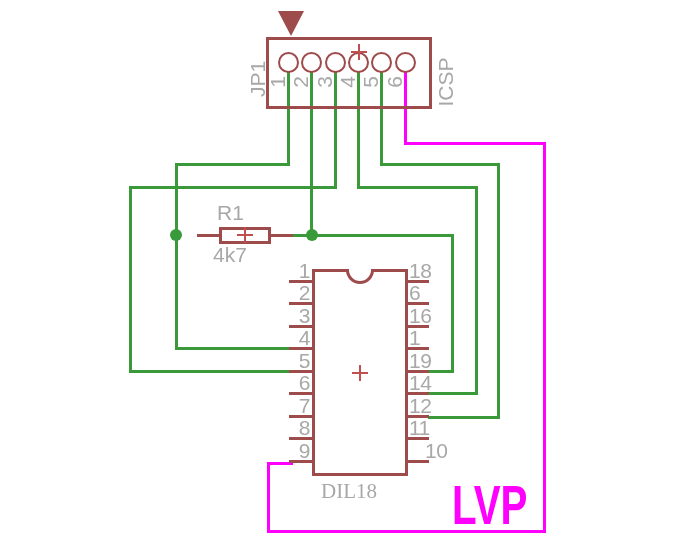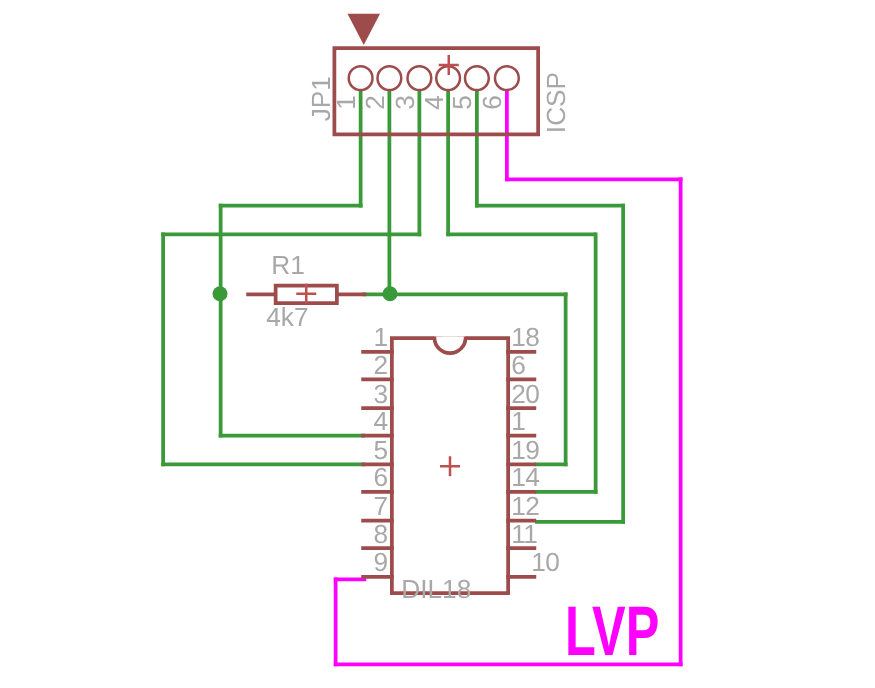--- a/index.html
+++ b/index.html
@@ -86,21 +86,21 @@
   <div class="lead" style="left:197px;top:233.5px;width:24px;height:3px;"></div>
   <div class="lead" style="left:269px;top:233.5px;width:24px;height:3px;"></div>
   <div class="body" style="left:219px;top:227px;width:52px;height:17px;"></div>
   <div class="cross" style="left:237px;top:227px;"></div>
   <div class="glabel" style="left:217px;top:203px;">R1</div>
   <div class="glabel" style="left:213px;top:245px;">4k7</div>
 
   <div class="body" style="left:312px;top:268.5px;width:96px;height:207px;"></div>
   <div class="notch" style="left:346px;top:268.5px;"></div>
   <div class="cross" style="left:352px;top:365px;"></div>
-  <div class="glabel" style="left:321px;top:462px;">DIL18</div>
+  <div class="glabel" style="left:321px;top:481px;font-family:Liberation Serif, serif;">DIL18</div>
 
   <div class="lead" style="left:288.5px;top:279.5px;width:26px;height:3px;"></div>
   <div class="lead" style="left:288.5px;top:302px;width:26px;height:3px;"></div>
   <div class="lead" style="left:288.5px;top:324.5px;width:26px;height:3px;"></div>
   <div class="lead" style="left:288.5px;top:347px;width:26px;height:3px;"></div>
   <div class="lead" style="left:288.5px;top:369.5px;width:26px;height:3px;"></div>
   <div class="lead" style="left:288.5px;top:392px;width:26px;height:3px;"></div>
   <div class="lead" style="left:288.5px;top:414.5px;width:26px;height:3px;"></div>
   <div class="lead" style="left:288.5px;top:437px;width:26px;height:3px;"></div>
   <div class="lead" style="left:288.5px;top:459.5px;width:26px;height:3px;"></div>
@@ -120,21 +120,21 @@
   <div class="sock-num l" style="left:287px;top:305.5px;">3</div>
   <div class="sock-num l" style="left:287px;top:328px;">4</div>
   <div class="sock-num l" style="left:287px;top:350.5px;">5</div>
   <div class="sock-num l" style="left:287px;top:373px;">6</div>
   <div class="sock-num l" style="left:287px;top:395.5px;">7</div>
   <div class="sock-num l" style="left:287px;top:418px;">8</div>
   <div class="sock-num l" style="left:287px;top:440.5px;">9</div>
 
   <div class="sock-num r" style="left:409px;top:260.5px;">18</div>
   <div class="sock-num r" style="left:409px;top:283px;">6</div>
-  <div class="sock-num r" style="left:409px;top:305.5px;">20</div>
+  <div class="sock-num r" style="left:409px;top:305.5px;">16</div>
   <div class="sock-num r" style="left:409px;top:328px;">1</div>
   <div class="sock-num r" style="left:409px;top:350.5px;">19</div>
   <div class="sock-num r" style="left:409px;top:373px;">14</div>
   <div class="sock-num r" style="left:409px;top:395.5px;">12</div>
   <div class="sock-num r" style="left:409px;top:418px;">11</div>
   <div class="sock-num r" style="left:425px;top:440.5px;">10</div>
 
   <div class="lvp-text" style="left:452px;top:477px;">LVP</div>
 
 </div>

